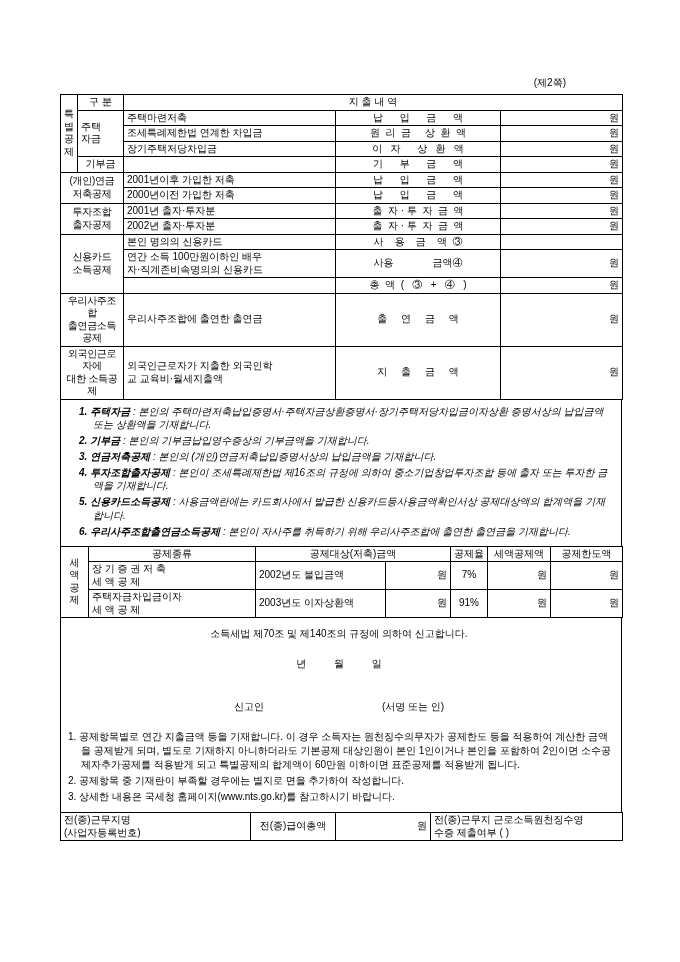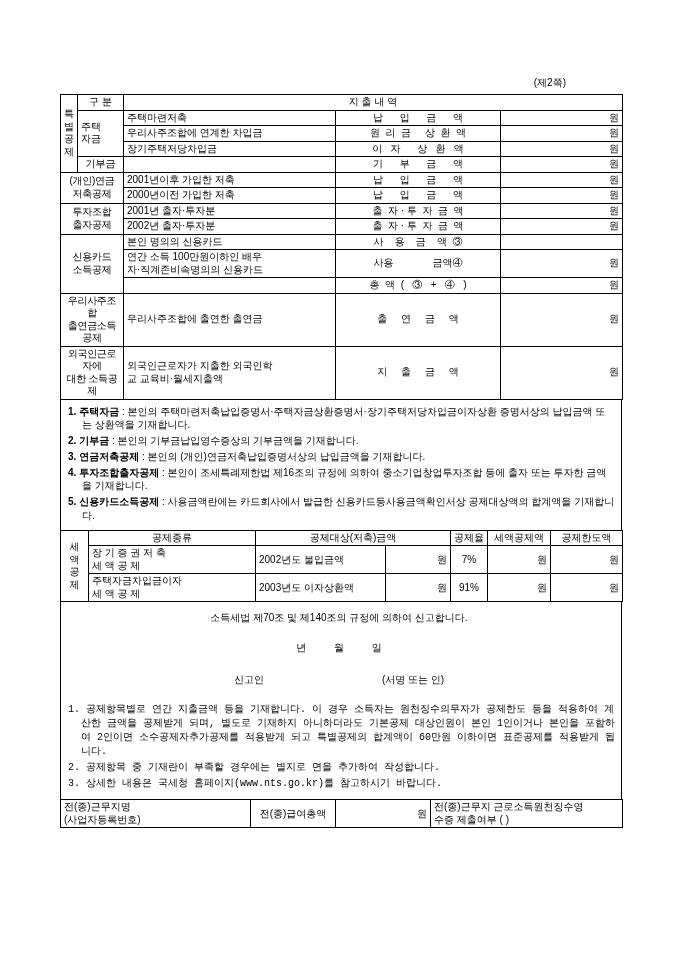--- a/index.html
+++ b/index.html
@@ -29,33 +29,33 @@
 
   .c { text-align: center; }
   .pre { white-space: pre-line; text-align: left; }
   .amt { text-align: center; white-space: pre; }
   .unit { text-align: right; padding-right: 9px; }
   .desc { padding-left: 4px; white-space: pre-line; }
   .vlabel { white-space: pre-line; text-align: center; line-height: 1.5; padding: 2px 0; }
   .lbl2 { white-space: pre-line; text-align: center; font-size: 9px; letter-spacing: -0.3px; line-height: 1.3; }
 
   .side { border-left: 1px solid #000; border-right: 1px solid #000; }
-  .notesbox { padding: 5px 6px 5px 7px; }
+  .notesbox { padding: 5px 6px 5px 18px; font-style: italic; }
   .note { padding-left: 14px; text-indent: -14px; line-height: 1.38; margin-bottom: 2px; }
   .note b { font-weight: bold; }
 
   table.tax td { height: 14px; }
   table.tax td.row2l { height: 25px; }
 
   .declare { padding: 9px 10px 8px 6px; text-align: center; }
   .declare .law { margin-bottom: 16px; }
-  .declare .date { white-space: pre; margin-bottom: 18px; }
+  .declare .date { white-space: pre; margin-bottom: 29px; }
   .declare .signline { display: flex; justify-content: center; gap: 118px; margin-bottom: 4px; }
 
-  .notes2box { padding: 4px 6px 6px 7px; font-family: Liberation Mono, monospace; }
+  .notes2box { padding: 4px 6px 6px 7px; }
   .note2 { padding-left: 13px; text-indent: -13px; line-height: 1.4; margin-bottom: 2px; }
 
   table.bottom td { height: 16px; }
   .cell-left { padding-left: 13px; white-space: pre-line; line-height: 1.35; }
   .warn { padding-left: 5px; height: 18px; }
 </style>
 </head>
 <body>
 
 <div class="sheet">
@@ -81,21 +81,21 @@
         <td class="c" colspan="3">지   출   내   역</td>
       </tr>
       <tr>
         <td class="pre" rowspan="3">주택
 자금</td>
         <td class="desc">주택마련저축</td>
         <td class="amt">납      입      금      액</td>
         <td class="unit">원</td>
       </tr>
       <tr>
-        <td class="desc">우리사주조합에 연계한 차입금</td>
+        <td class="desc">조세특례제한법 연계한 차입금</td>
         <td class="amt">원  리  금     상  환  액</td>
         <td class="unit">원</td>
       </tr>
       <tr>
         <td class="desc">장기주택저당차입금</td>
         <td class="amt">이   자      상   환   액</td>
         <td class="unit">원</td>
       </tr>
       <tr>
         <td class="c">기부금</td>
@@ -162,20 +162,21 @@
       </tr>
     </tbody>
       </table>
 
     <div class="side notesbox">
       <div class="note"><b>1.</b> <b>주택자금</b><span> : 본인의 주택마련저축납입증명서·주택자금상환증명서·장기주택저당차입금이자상환 증명서상의 납입금액 또는 상환액을 기재합니다.</span></div>
       <div class="note"><b>2.</b> <b>기부금</b><span> : 본인의 기부금납입영수증상의 기부금액을 기재합니다.</span></div>
       <div class="note"><b>3.</b> <b>연금저축공제</b><span> : 본인의 (개인)연금저축납입증명서상의 납입금액을 기재합니다.</span></div>
       <div class="note"><b>4.</b> <b>투자조합출자공제</b><span> : 본인이 조세특례제한법 제16조의 규정에 의하여 중소기업창업투자조합 등에 출자 또는 투자한 금액을 기재합니다.</span></div>
       <div class="note"><b>5.</b> <b>신용카드소득공제</b><span> : 사용금액란에는 카드회사에서 발급한 신용카드등사용금액확인서상 공제대상액의 합계액을 기재합니다.</span></div>
+      <div class="note"><b>6.</b> <b>우리사주조합출연금소득공제</b><span> : 본인이 자사주를 취득하기 위해 우리사주조합에 출연한 출연금을  기재합니다.</span></div>
     </div>
 
     <table class="grid tax">
       <colgroup>
         <col style="width:28px">
           <col style="width:167px">
           <col style="width:130px">
           <col style="width:65px">
           <col style="width:37px">
           <col style="width:63px">

